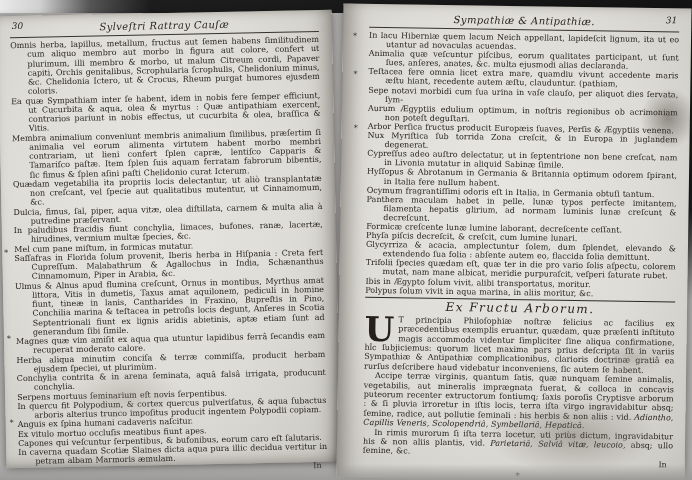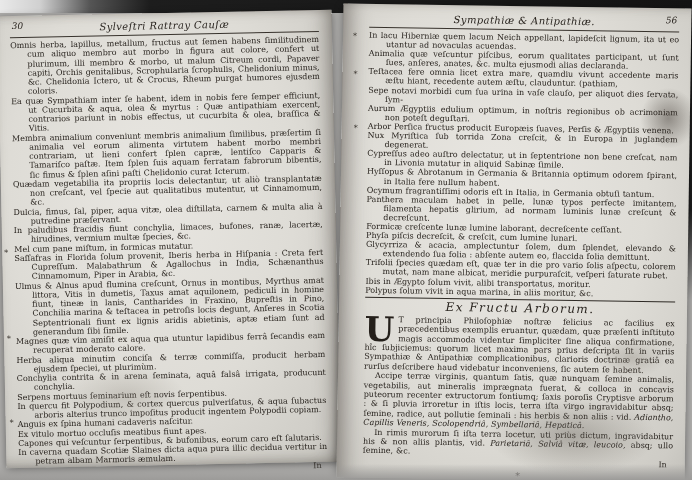--- a/index.html
+++ b/index.html
@@ -94,21 +94,21 @@
     <span class="margin-mark" style="left:2px;top:232px;">*</span>
     <span class="margin-mark" style="left:3px;top:318px;">*</span>
     <span class="margin-mark" style="left:4px;top:402px;">*</span>
   </div>
 
   <div class="page page-right">
     <div class="stain stain-a"></div>
     <div class="stain stain-b"></div>
     <div class="stain stain-d"></div>
     <div class="head-row">
-      <span class="pagenum outer-right">56</span>
+      <span class="pagenum outer-right">31</span>
       <div class="running-head">Sympathiæ &amp; Antipathiæ.</div>
     </div>
     <hr class="head-rule">
     <div class="entries">
       <p>In lacu Hiberniæ quem lacum Neich appellant, lapideſcit lignum, ita ut eo utantur ad novaculas acuendas.</p>
       <p>Animalia quæ veſcuntur piſcibus, eorum qualitates participant, ut ſunt ſues, anſeres, anates, &amp;c. multa ejusmodi alias declaranda.</p>
       <p>Teſtacea fere omnia licet extra mare, quamdiu vivunt accedente maris æſtu hiant, recedente autem æſtu, clauduntur. (pathiam,</p>
       <p>Sepe notavi morbidi cum ſua urina in vaſe clauſo, per aliquot dies ſervata, ſym-</p>
       <p>Aurum Ægyptiis edulium optimum, in noſtris regionibus ob acrimoniam non poteſt deguſtari.</p>
       <p>Arbor Perſica fructus producit Europæis ſuaves, Perſis &amp; Ægyptiis venena.</p>

